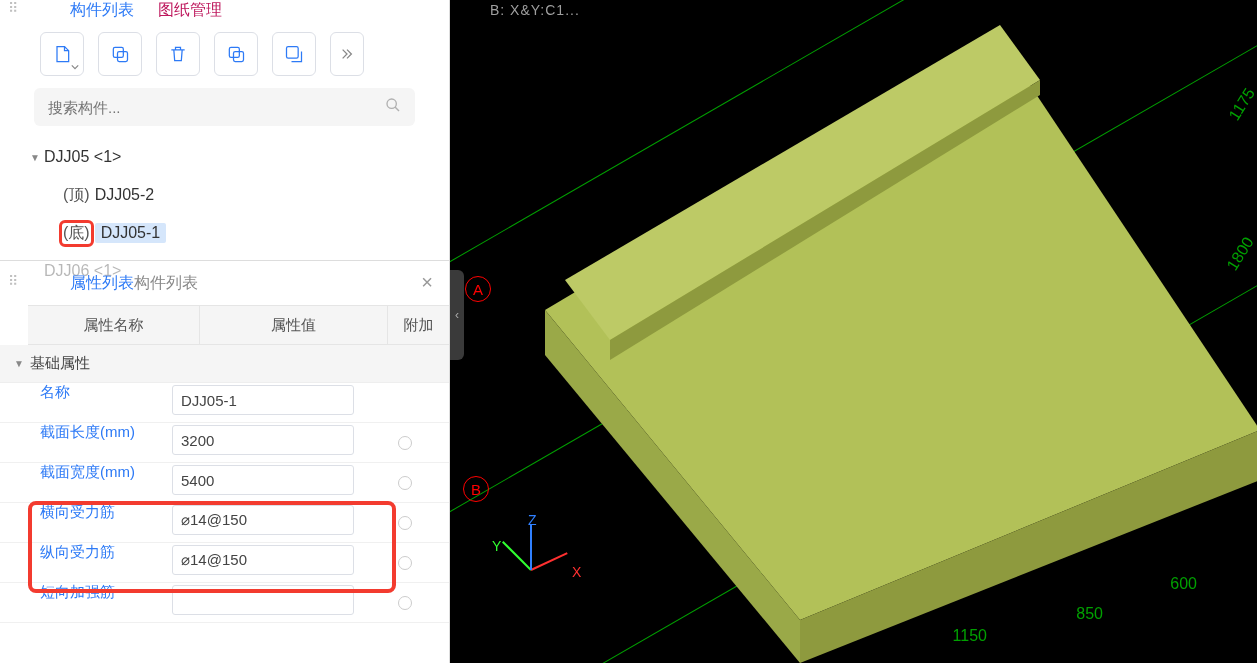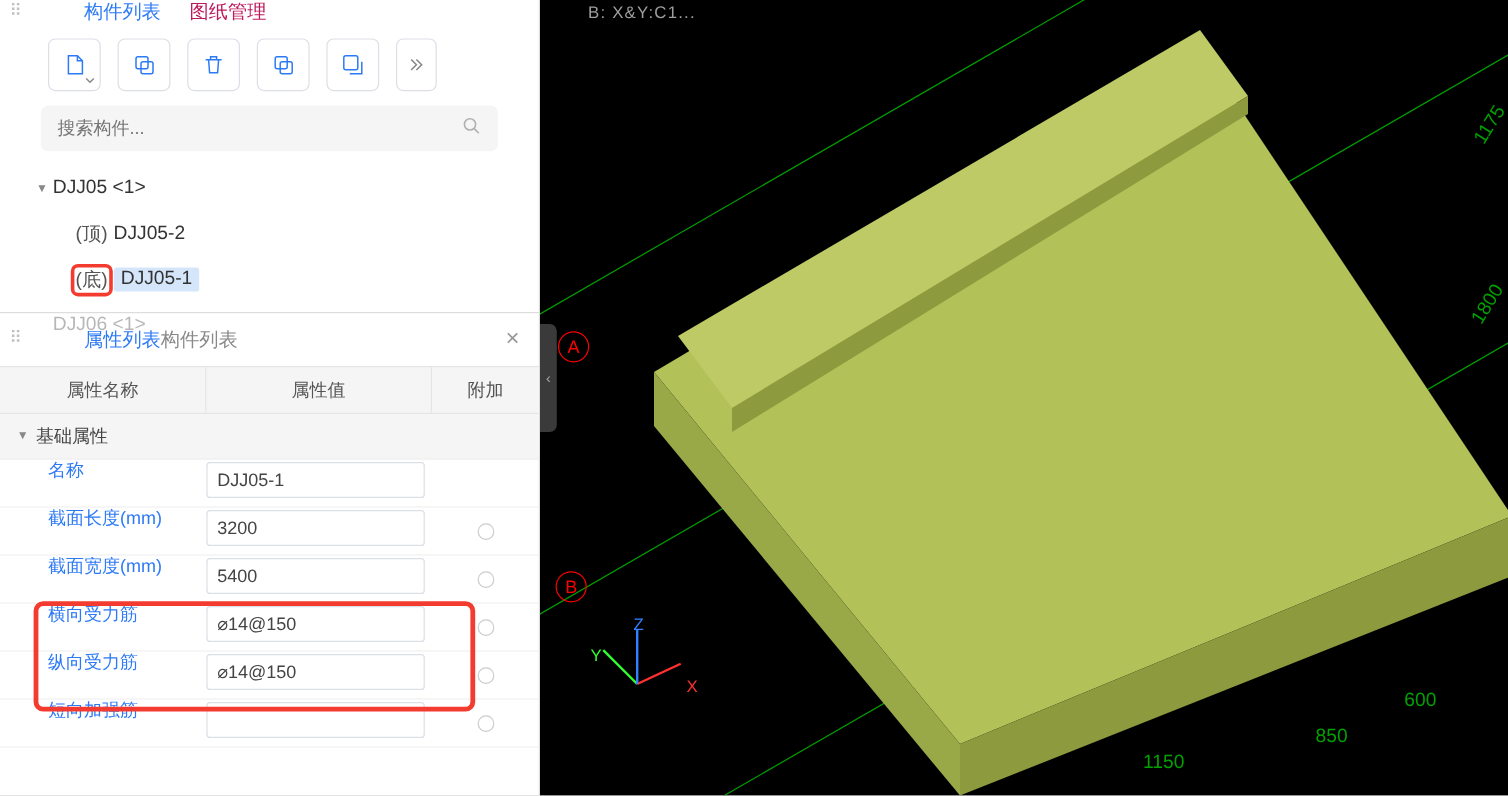--- a/index.html
+++ b/index.html
@@ -36,21 +36,21 @@
   .tree-child.selected .name { background: #d5e6fb; padding: 1px 6px; border-radius: 2px;}
   .badge { color: #555; margin-right: 4px; padding: 0 1px;}
 
   
   .bottom-section { flex: 1; border-top: 1px solid #ddd; position: relative; }
   .prop-tabs { height: 44px; display: flex; align-items: center; padding-left: 70px; font-size: 16px;}
   .prop-tabs .tab { color: #888; cursor: pointer;}
   .prop-tabs .tab.active { color: #2d7af6; }
   .prop-tabs .close { position: absolute; right: 16px; top: 10px; color: #999; font-size: 20px; cursor: pointer;}
 
-  .prop-header { height: 40px; display: flex; background: #f5f5f5; border-top: 1px solid #e5e5e5; border-bottom: 1px solid #e5e5e5; font-size: 15px; color: #555;}
+  .prop-header { height: 40px; display: flex; background: #f5f5f5; border-top: 1px solid #e5e5e5; border-bottom: 1px solid #e5e5e5; font-size: 15px; color: #555; margin-left: 28px;}
   .prop-header div { display: flex; align-items: center; justify-content: center; border-right: 1px solid #e5e5e5;}
   .col-name { width: 172px; }
   .col-val  { width: 188px; }
   .col-extra{ flex: 1; border-right: none !important;}
 
   .prop-body { font-size: 15px; padding-bottom: 8px; position: relative;}
   .group-row { height: 38px; display: flex; align-items: center; background: #f5f5f5; border-bottom: 1px solid #eee; padding-left: 14px; color: #444; cursor: pointer;}
   .group-row .caret2 { width: 16px; color: #888; font-size: 10px;}
   .prop-row { height: 40px; display: flex; border-bottom: 1px solid #f0f0f0;}
   .prop-row .label { width: 172px; padding-left: 40px; color: #2d7af6; }
@@ -248,21 +248,21 @@
       <polygon points="95,310 350,620 350,663 95,355" fill="#9aa948"></polygon>
 
       <polygon points="115,280 550,25 590,80 160,340" fill="#bdca66"></polygon>
 
       <polygon points="160,340 590,80 590,95 160,360" fill="#8e9a3e"></polygon>
     </svg>
 
     <div class="dim-text rot" style="right:-10px; top:110px;">1175</div>
     <div class="dim-text rot" style="right:-10px; top:260px;">1800</div>
     <div class="dim-text" style="right:60px; bottom:70px;">600</div>
-    <div class="dim-text" style="right:134px; bottom:40px;">850</div>
+    <div class="dim-text" style="right:154px; bottom:40px;">850</div>
     <div class="dim-text" style="right:270px; bottom:18px;margin-top:20px;">1150</div>
 
     <div class="axis-origin" style="left:80px; top:570px;">
       <div class="arm" style="height:40px; background:#ff3030; transform:rotate(65deg); left:0; bottom:0;"></div>
       <div class="arm" style="height:40px; background:#30ff30; transform:rotate(-45deg); left:0; bottom:0;"></div>
       <div class="arm" style="height:45px; background:#3080ff; transform:rotate(0deg); left:0; bottom:0;"></div>
       <span class="lbl" style="color:#ff3030; left:42px; top:-6px;">X</span>
       <span class="lbl" style="color:#30ff30; left:-38px; top:-32px;">Y</span>
       <span class="lbl" style="color:#3080ff; left:-2px; top:-58px;">Z</span>
     </div>

